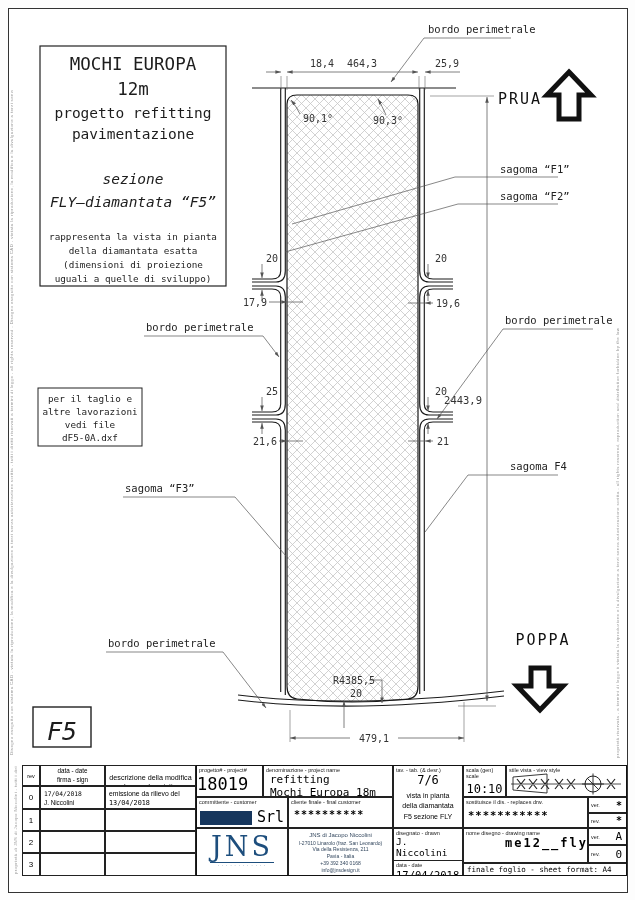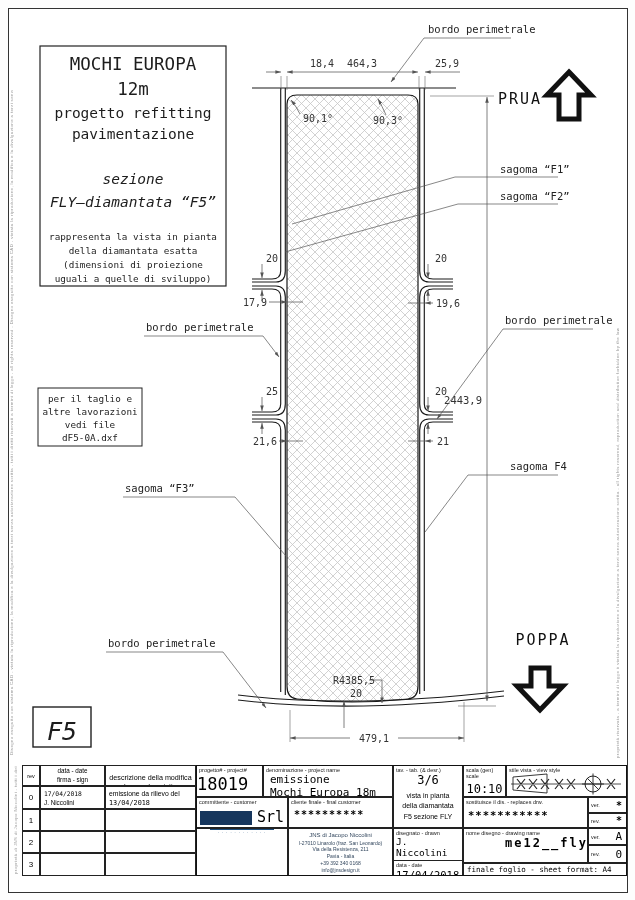--- a/index.html
+++ b/index.html
@@ -202,26 +202,26 @@
 <div class="cell" style="left:22px;top:853px;width:18px;height:23px;display:flex;align-items:center;justify-content:center;font-size:8px;">3</div>
 <div class="cell" style="left:40px;top:853px;width:65px;height:23px;"></div>
 <div class="cell" style="left:105px;top:853px;width:91px;height:23px;"></div>
 
 <div class="cell" style="left:196px;top:765px;width:67px;height:32px;">
   <span class="cl">progetto# - project#</span>
   <div class="mono" style="font-size:17px;text-align:left;margin-top:1px;">18019</div>
 </div>
 <div class="cell" style="left:263px;top:765px;width:130px;height:32px;">
   <span class="cl">denominazione - project name</span>
-  <div class="mono" style="font-size:11px;padding-left:6px;">emissione</div>
+  <div class="mono" style="font-size:11px;padding-left:6px;">refitting</div>
   <div class="mono" style="font-size:11px;padding-left:6px;">Mochi Europa 18m</div>
 </div>
 <div class="cell" style="left:393px;top:765px;width:70px;height:63px;">
   <span class="cl">tav. - tab. (&amp; desr.)</span>
-  <div class="mono" style="font-size:12px;text-align:center;">3/6</div>
+  <div class="mono" style="font-size:12px;text-align:center;">7/6</div>
   <div style="font-size:7px;text-align:center;margin-top:4px;line-height:1.45;">
     <div>vista in pianta</div>
     <div>della diamantata</div>
     <div>F5 sezione FLY</div>
   </div>
 </div>
 <div class="cell" style="left:463px;top:765px;width:43px;height:32px;">
   <span class="cl">scala (gen) scale</span>
   <div class="mono" style="font-size:12px;text-align:center;margin-top:2px;">10:10</div>
 </div>
@@ -251,20 +251,21 @@
 </div>
 <div class="cell rowflex" style="left:588px;top:797px;width:39px;height:16px;">
   <span class="cl">ver.</span>
   <span class="star">*</span>
 </div>
 <div class="cell rowflex" style="left:588px;top:813px;width:39px;height:15px;">
   <span class="cl">rev.</span>
   <span class="star">*</span>
 </div>
 <div class="cell" style="left:196px;top:828px;width:92px;height:48px;text-align:center;">
+  <div style="font-family:'DejaVu Serif',serif;font-size:27px;color:#1d4e7d;line-height:1.1;margin-top:3px;letter-spacing:3px;">JNS</div>
   <div style="width:64px;height:1px;background:#1d4e7d;margin:0 auto;"></div>
   <div style="font-size:4px;color:#1d4e7d;letter-spacing:1px;">∙ ∙ ∙ ∙ ∙ ∙ ∙ ∙ ∙ ∙ ∙ ∙</div>
 </div>
 <div class="cell" style="left:288px;top:828px;width:105px;height:48px;text-align:center;color:#33475e;">
   <div style="font-size:6px;margin-top:3px;line-height:1.25;">JNS di Jacopo Niccolini</div>
   <div style="font-size:5px;line-height:1.35;">I-27010 Linarolo (fraz. San Leonardo)</div>
   <div style="font-size:5px;line-height:1.35;">Via della Resistenza, 211</div>
   <div style="font-size:5px;line-height:1.35;">Pavia - Italia</div>
   <div style="font-size:5px;line-height:1.35;">+39 392 340 0168</div>
   <div style="font-size:5px;line-height:1.35;">info@jnsdesign.it</div>

